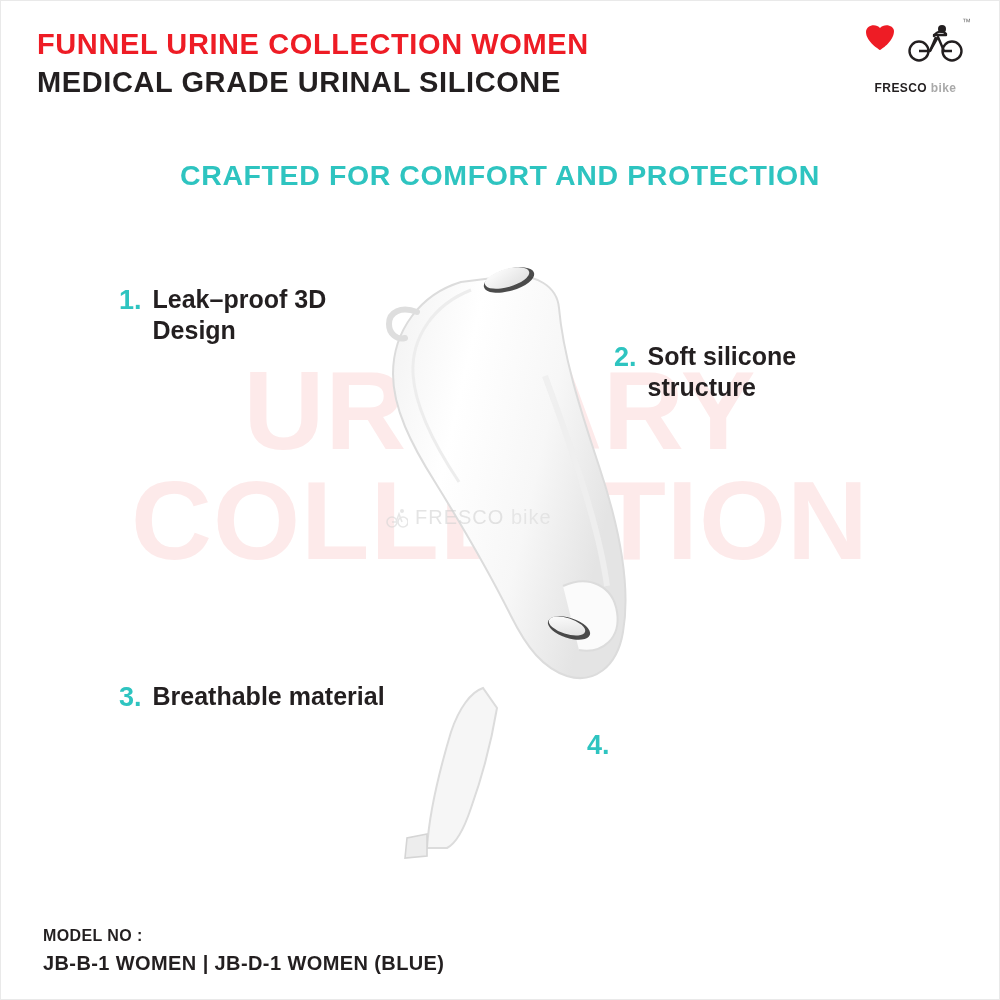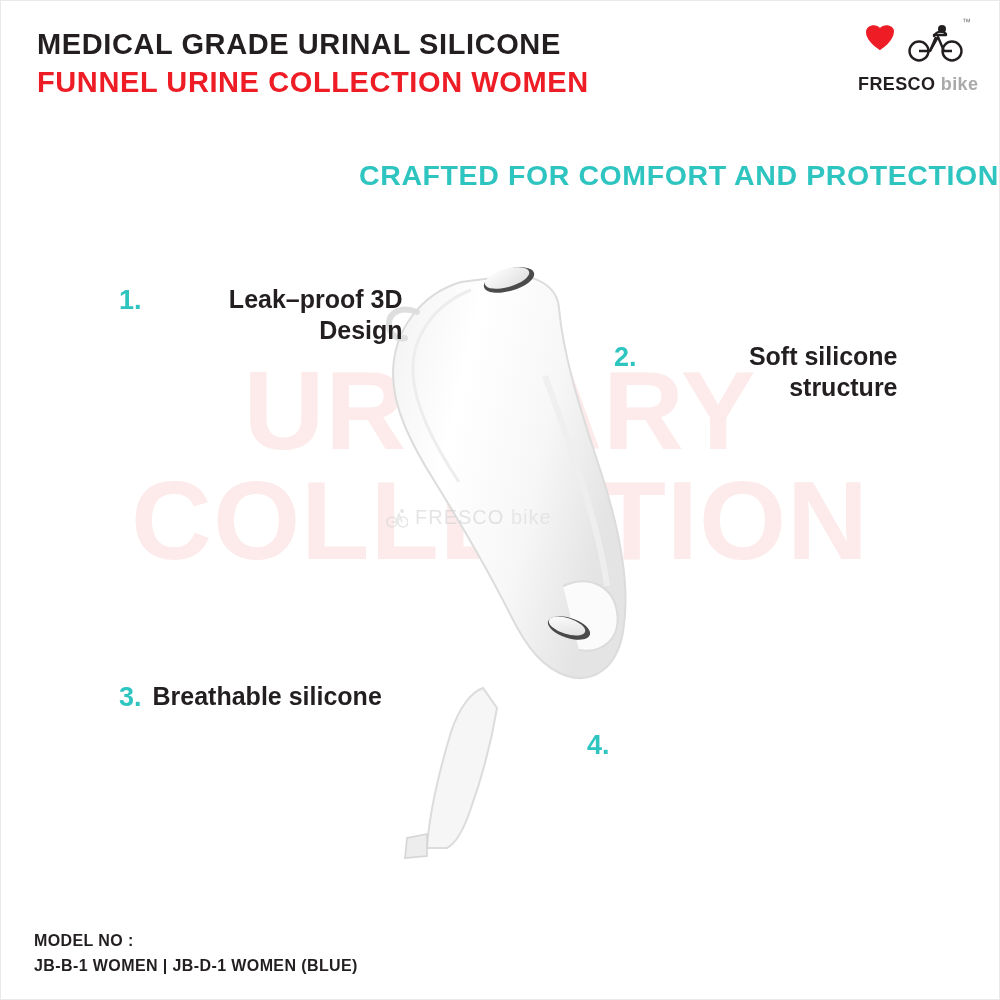--- a/index.html
+++ b/index.html
@@ -84,38 +84,38 @@
     top: 6px;
     width: 104px;
     height: 44px;
   }
   .brand-text {
     position: absolute;
     left: 0;
     bottom: 2px;
     width: 115px;
     text-align: center;
-    font-size: 18px;
+    font-size: 12px;
     font-weight: 700;
     letter-spacing: 0.4px;
     color: #231f20;
     white-space: nowrap;
   }
   .brand-text .b2 {
     color: #a9a9a9;
     font-weight: 700;
   }
 
   
   .subhead {
     position: absolute;
     left: 0;
     right: 0;
     top: 158px;
-    text-align: right;
+    text-align: center;
     font-weight: 800;
     font-size: 28.5px;
     letter-spacing: 0.6px;
     color: #2ec4c0;
     z-index: 3;
     white-space: nowrap;
   }
 
   
   .product {
@@ -160,62 +160,61 @@
     margin-right: 11px;
     line-height: 1.22;
     flex: 0 0 auto;
   }
   .feature .ftext {
     font-weight: 700;
     font-size: 25px;
     line-height: 1.25;
     color: #231f20;
     max-width: 250px;
-    text-align: right;
   }
   #feature-1 { left: 118px; top: 283px; }
   #feature-2 { left: 613px; top: 340px; }
   #feature-3 { left: 118px; top: 680px; }
   #feature-4 { left: 586px; top: 728px; }
 
   
   .footer {
     position: absolute;
-    left: 33px;
+    left: 42px;
     bottom: 24px;
     z-index: 3;
   }
   .footer .model-label {
     font-weight: 800;
     font-size: 16px;
     letter-spacing: 0.4px;
     color: #231f20;
     margin-bottom: 7px;
   }
   .footer .model-value {
     font-weight: 800;
-    font-size: 16px;
+    font-size: 20px;
     letter-spacing: 0.4px;
     color: #231f20;
     white-space: nowrap;
   }
 </style>
 </head>
 <body>
 
 <div class="page">
 
   <div class="watermark">
     <span>URINARY</span>
     <span class="wline2">COLLECTION</span>
   </div>
 
   <div class="header">
+    <div class="title-line red">FUNNEL URINE COLLECTION WOMEN</div>
     <div class="title-line">MEDICAL GRADE URINAL SILICONE</div>
-    <div class="title-line red">FUNNEL URINE COLLECTION WOMEN</div>
   </div>
 
   <div class="brand">
     <span class="tm">™</span>
     <svg class="brand-mark" viewBox="0 0 104 44">
       <path d="M30 8 C30 2, 20 0, 16 5 C12 0, 2 2, 2 9 C2 19, 16 27, 16 27 C16 27, 30 19, 30 8 Z" fill="#ee1c25"></path>
       <circle cx="55" cy="28" r="9.5" fill="none" stroke="#231f20" stroke-width="2.4"></circle>
       <circle cx="88" cy="28" r="9.5" fill="none" stroke="#231f20" stroke-width="2.4"></circle>
       <path d="M55 28 L66 28 L74 14 L80 28 L88 28" fill="none" stroke="#231f20" stroke-width="2.4" stroke-linejoin="round"></path>
       <path d="M66 28 L72 14" stroke="#231f20" stroke-width="2.4"></path>
@@ -288,21 +287,21 @@
     <div class="ftext">Leak–proof 3D Design</div>
   </div>
 
   <div class="feature" id="feature-2">
     <div class="num">2.</div>
     <div class="ftext">Soft silicone structure</div>
   </div>
 
   <div class="feature" id="feature-3">
     <div class="num">3.</div>
-    <div class="ftext">Breathable silicone</div>
+    <div class="ftext">Breathable material</div>
   </div>
 
   <div class="feature" id="feature-4">
     <div class="num">4.</div>
   </div>
 
   <div class="footer">
     <div class="model-label">MODEL NO :</div>
     <div class="model-value">JB-B-1 WOMEN | JB-D-1  WOMEN (BLUE)</div>
   </div>

